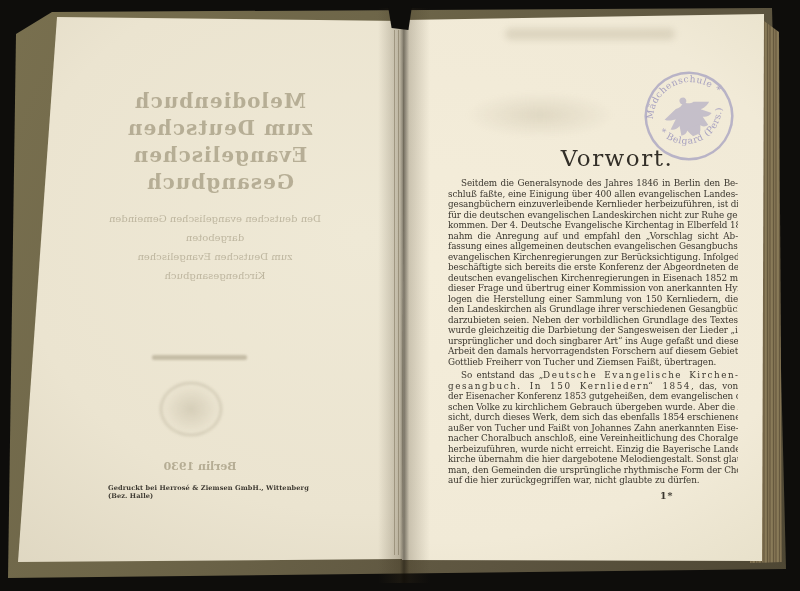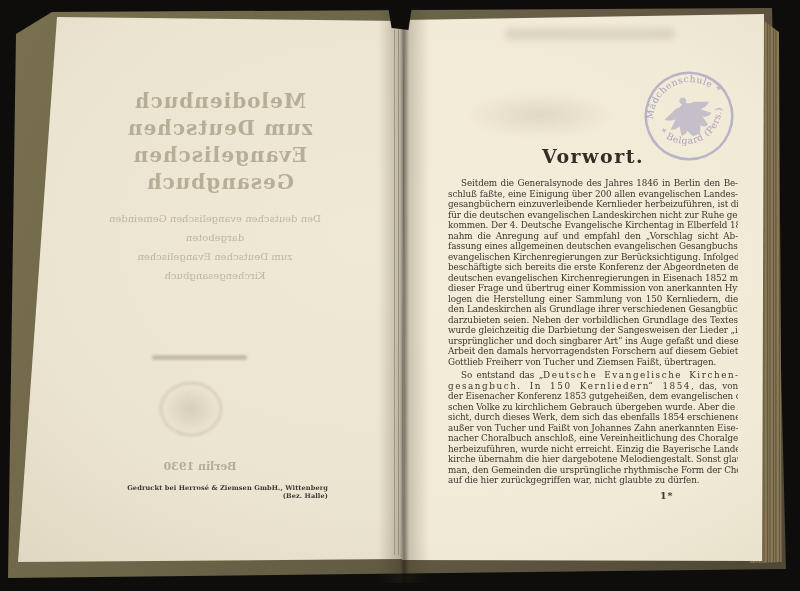--- a/index.html
+++ b/index.html
@@ -35,35 +35,35 @@
   .bleed-title{position:absolute;left:70px;top:88px;width:300px;}
   .bt-line{font-size:20px;line-height:27px;font-weight:bold;letter-spacing:1px;}
   .bleed-subtitle{position:absolute;left:70px;top:209px;width:290px;color:rgba(152,142,116,.55);}
   .bs-line{font-size:10px;line-height:19px;}
   .bleed-smline{position:absolute;left:152px;top:355px;width:95px;height:5px;border-radius:2px;
         background:rgba(150,140,114,.45);filter:blur(1.2px);}
   .bleed-emblem{position:absolute;left:160px;top:382px;width:58px;height:50px;border-radius:50%;
         border:2px solid rgba(150,140,114,.35);filter:blur(1.5px);
         background:radial-gradient(rgba(150,140,114,.25), rgba(150,140,114,0) 70%);}
   .bleed-city{position:absolute;left:150px;top:460px;width:100px;font-size:11px;font-weight:bold;}
-  .printer{position:absolute;left:108px;top:484px;width:220px;text-align:right;
+  .printer{position:absolute;left:108px;top:484px;width:220px;text-align:left;
         font-size:6.6px;font-weight:bold;color:#3e3a32;letter-spacing:.1px;}
 
   
   .smudge-a{position:absolute;left:505px;top:28px;width:170px;height:12px;
         background:rgba(176,166,140,.30);filter:blur(3px);border-radius:6px;}
   .smudge-b{position:absolute;left:465px;top:92px;width:150px;height:46px;
         background:radial-gradient(rgba(176,166,140,.28),rgba(176,166,140,0) 70%);filter:blur(2px);}
 
   
   .stamp{position:absolute;left:641px;top:68px;width:96px;height:96px;opacity:.85;filter:blur(.3px);}
 
   
-  .vtitle{position:absolute;left:448px;top:145px;width:290px;text-align:center;
-        font-size:19px;font-weight:bold;letter-spacing:1.5px;color:#332f28;}
+  .vtitle{position:absolute;left:472px;top:145px;width:290px;text-align:center;
+        font-size:23px;font-weight:normal;letter-spacing:1.5px;color:#332f28;}
   .vbody{position:absolute;left:448px;top:178px;width:290px;color:#3a362e;}
   .line{white-space:nowrap;overflow:hidden;height:10.5px;line-height:10.7px;
         font-size:8.8px;letter-spacing:-0.1px;text-align:justify;text-align-last:left;}
   .line.jl{text-align-last:justify;}
   .line.ind{text-indent:13px;}
   .para{margin-bottom:3px;}
   .sig{position:absolute;left:660px;top:490px;font-size:9.5px;font-weight:bold;color:#3a362e;letter-spacing:1px;}
 </style>
 </head>
 <body>
@@ -113,21 +113,21 @@
           <path d="M50 34 c-2 3-6 5-10 4 l-15 6 c3 3 8 4 11 4 l-9 8 c3 2 7 2 10 0 l-2 10 c3 1 6 0 8-3 l3 8 h8 l3-8 c2 3 5 4 8 3 l-2-10 c3 2 7 2 10 0 l-9-8 c3 0 8-1 11-4 l-15-6 c-4 1-8-1-10-4 z"></path>
           <path d="M42 62 h16 l-3 7 h-10 z"></path>
         </g>
       </g>
     </svg>
 
     <div class="vtitle">Vorwort.</div>
     <div class="vbody">
         <div class="para">
           <div class="line ind jl">Seitdem die Generalsynode des Jahres 1846 in Berlin den Be-</div>
-          <div class="line jl">schluß faßte, eine Einigung über 200 allen evangelischen Landes-</div>
+          <div class="line jl">schluß faßte, eine Einigung über 400 allen evangelischen Landes-</div>
           <div class="line jl">gesangbüchern einzuverleibende Kernlieder herbeizuführen, ist die</div>
           <div class="line jl">für die deutschen evangelischen Landeskirchen nicht zur Ruhe ge-</div>
           <div class="line jl">kommen. Der 4. Deutsche Evangelische Kirchentag in Elberfeld 1851</div>
           <div class="line jl">nahm die Anregung auf und empfahl den „Vorschlag sicht Ab-</div>
           <div class="line jl">fassung eines allgemeinen deutschen evangelischen Gesangbuchs“ den</div>
           <div class="line jl">evangelischen Kirchenregierungen zur Berücksichtigung. Infolgedessen</div>
           <div class="line jl">beschäftigte sich bereits die erste Konferenz der Abgeordneten der</div>
           <div class="line jl">deutschen evangelischen Kirchenregierungen in Eisenach 1852 mit</div>
           <div class="line jl">dieser Frage und übertrug einer Kommission von anerkannten Hymno-</div>
           <div class="line jl">logen die Herstellung einer Sammlung von 150 Kernliedern, die</div>

